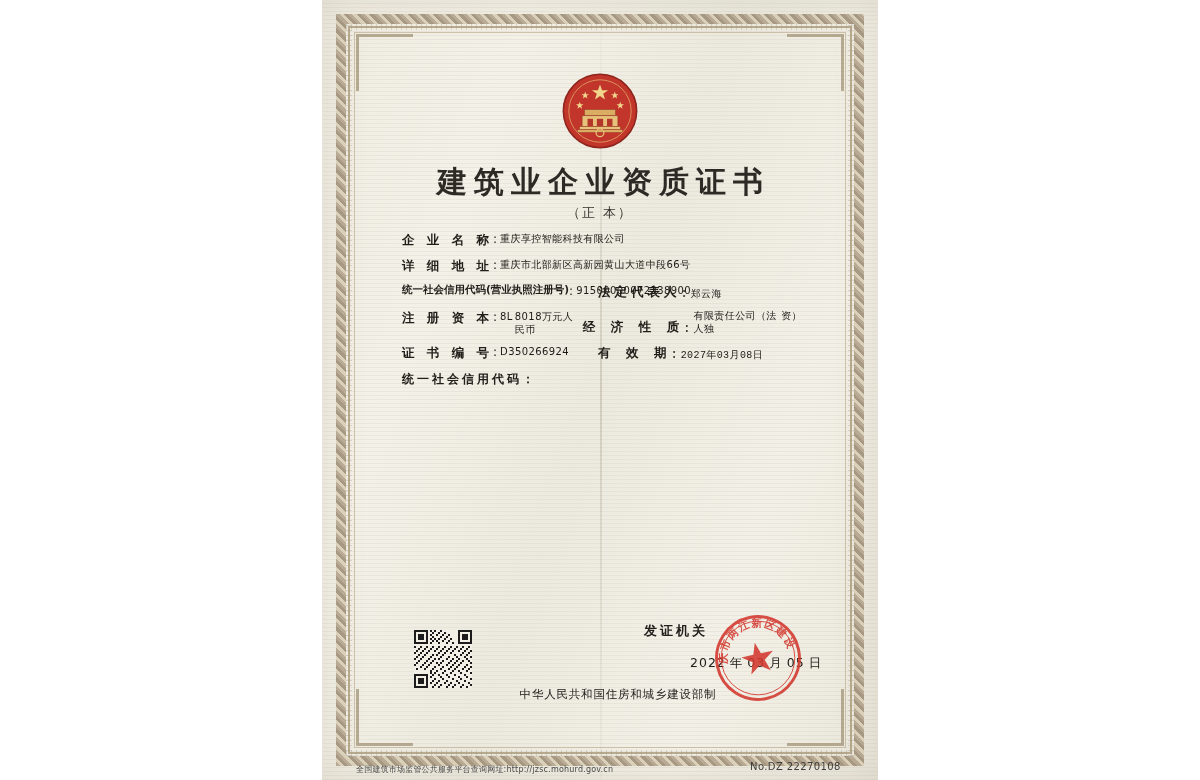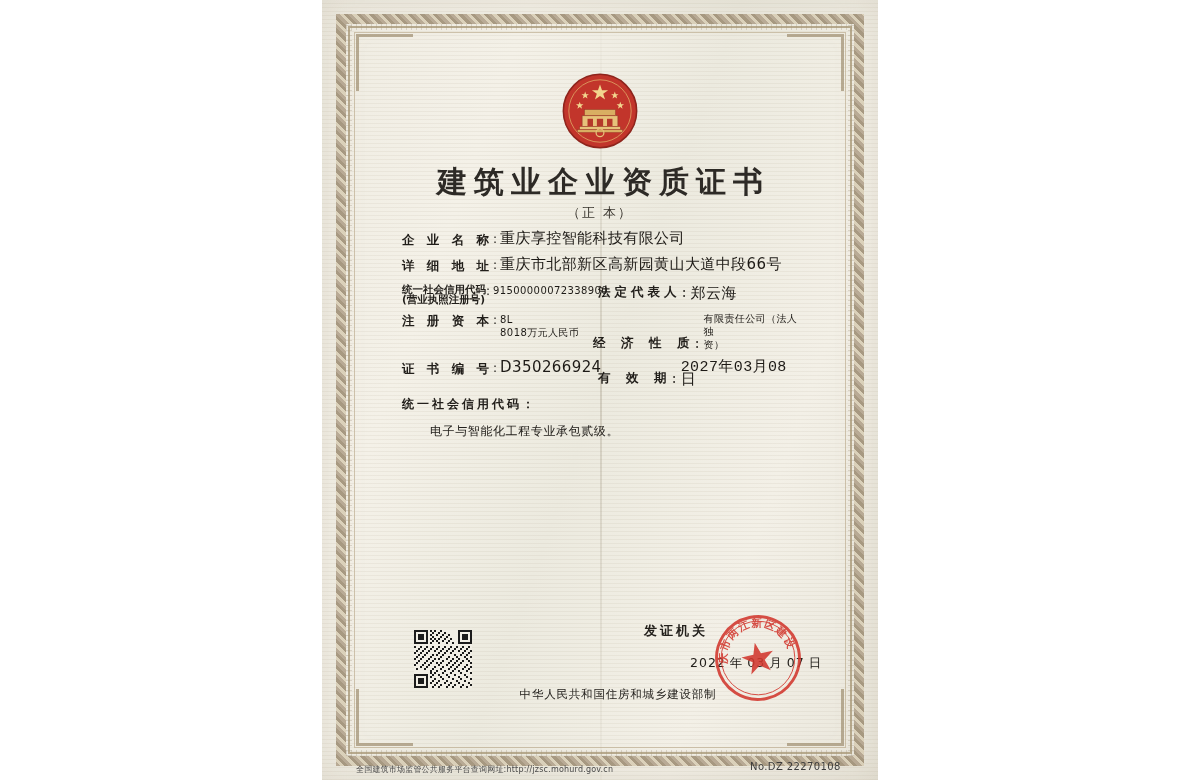--- a/index.html
+++ b/index.html
@@ -166,30 +166,30 @@
   }
   .lbl.small {
     font-size: 7.5px;
     letter-spacing: 0px;
     line-height: 9px;
     font-weight: 600;
     padding-top: 1px;
   }
   .colon { font-size: 12px; padding: 0 1px 0 0; }
   .val {
-    font-size: 15px;
+    font-size: 10px;
     letter-spacing: .4px;
     color: #1d1a16;
     padding-left: 2px;
     line-height: 13px;
   }
   .val.tiny { font-size: 10px; }
   .pair-left { width: 196px; display: flex; align-items: flex-start; }
   .pair-right { display: flex; align-items: flex-end; font-family: Liberation Mono, monospace; }
-  .stack2 { display: flex; flex-direction: column; line-height: 11px; }
+  .stack2 { display: flex; flex-direction: row; line-height: 11px; }
   .stack2 .l1 { font-size: 10.5px; }
   .stack2 .l2 { font-size: 10.5px; }
 
   #qual-label {
     margin-top: 6px;
     font-size: 12px;
     letter-spacing: 3px;
     font-weight: 600;
   }
   #qual-value {
@@ -376,21 +376,20 @@
           <span class="val">D350266924</span>
         </span>
         <span class="pair-right">
           <span class="lbl">有 效 期</span>
           <span class="colon">:</span>
           <span class="val">2027年03月08日</span>
         </span>
       </div>
 
       <div id="qual-label">统一社会信用代码：</div>
-      <div id="qual-value">电子与智能化工程专业承包贰级。</div>
     </div>
 
     <svg id="qr" viewBox="0 0 29 29" shape-rendering="crispEdges">
       <rect width="29" height="29" fill="#f2efe6"></rect>
       <g fill="#1c1c1c">
         <rect x="0" y="0" width="7" height="1"></rect>
           <rect x="0" y="6" width="7" height="1"></rect>
         <rect x="0" y="0" width="1" height="7"></rect>
           <rect x="6" y="0" width="1" height="7"></rect>
         <rect x="2" y="2" width="3" height="3"></rect>
@@ -586,21 +585,21 @@
       </g>
     </svg>
 
     <div id="issuer-row">发证机关</div>
 
     <div id="date-row">
       <span class="dnum">2022</span>
       <span>年</span>
       <span class="dnum">03</span>
       <span>月</span>
-      <span class="dnum">07</span>
+      <span class="dnum">05</span>
       <span>日</span>
     </div>
 
     <svg id="seal" viewBox="0 0 100 100">
       <circle cx="50" cy="50" r="45" fill="none" stroke="#d2372e" stroke-width="3.2"></circle>
       <circle cx="50" cy="50" r="40" fill="none" stroke="#d2372e" stroke-width="1"></circle>
       <polygon points="50,33 54.2,45.6 67.5,45.6 56.7,53.4 60.8,66 50,58.2 39.2,66 43.3,53.4 32.5,45.6 45.8,45.6" fill="#d2372e"></polygon>
       <path id="sealArc" d="M 16,50 A 34,34 0 0 1 84,50" fill="none" stroke="none"></path>
       <text font-family="'DejaVu Sans', sans-serif" font-size="11.5" fill="#d2372e" font-weight="bold" letter-spacing="1.6">
         <textPath href="#sealArc" startOffset="50%" text-anchor="middle">重庆市两江新区建设局</textPath>

